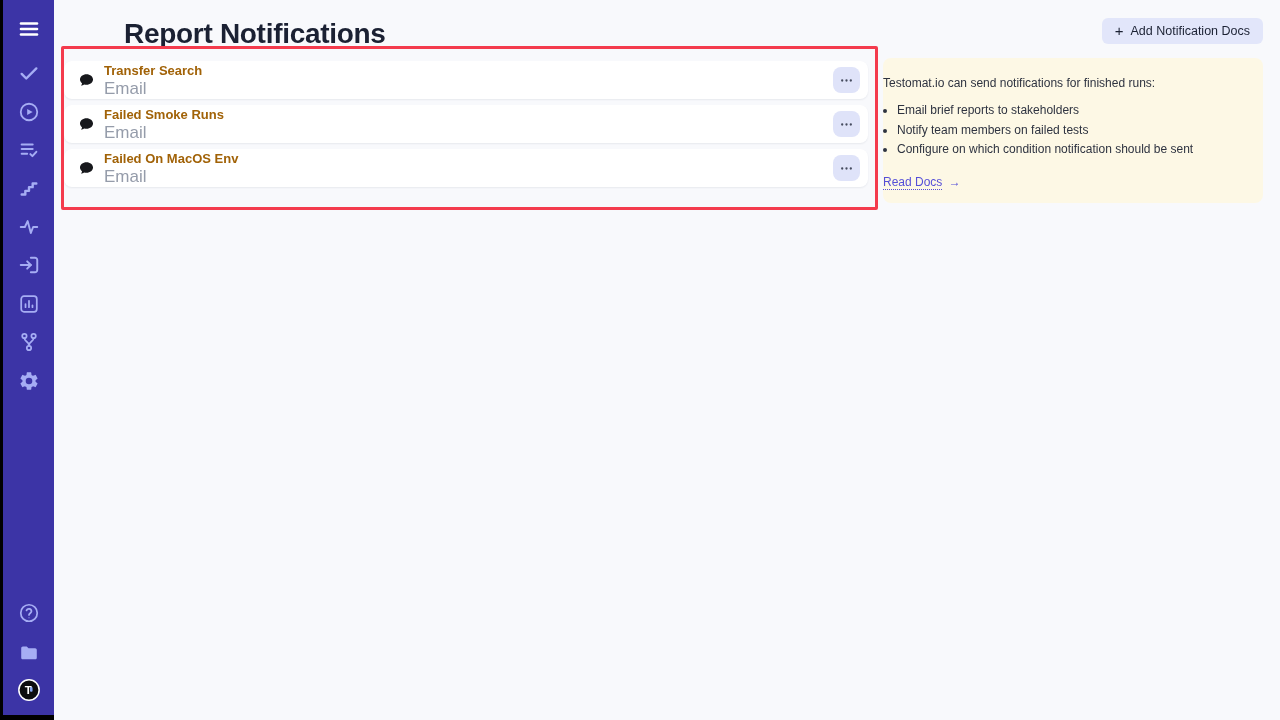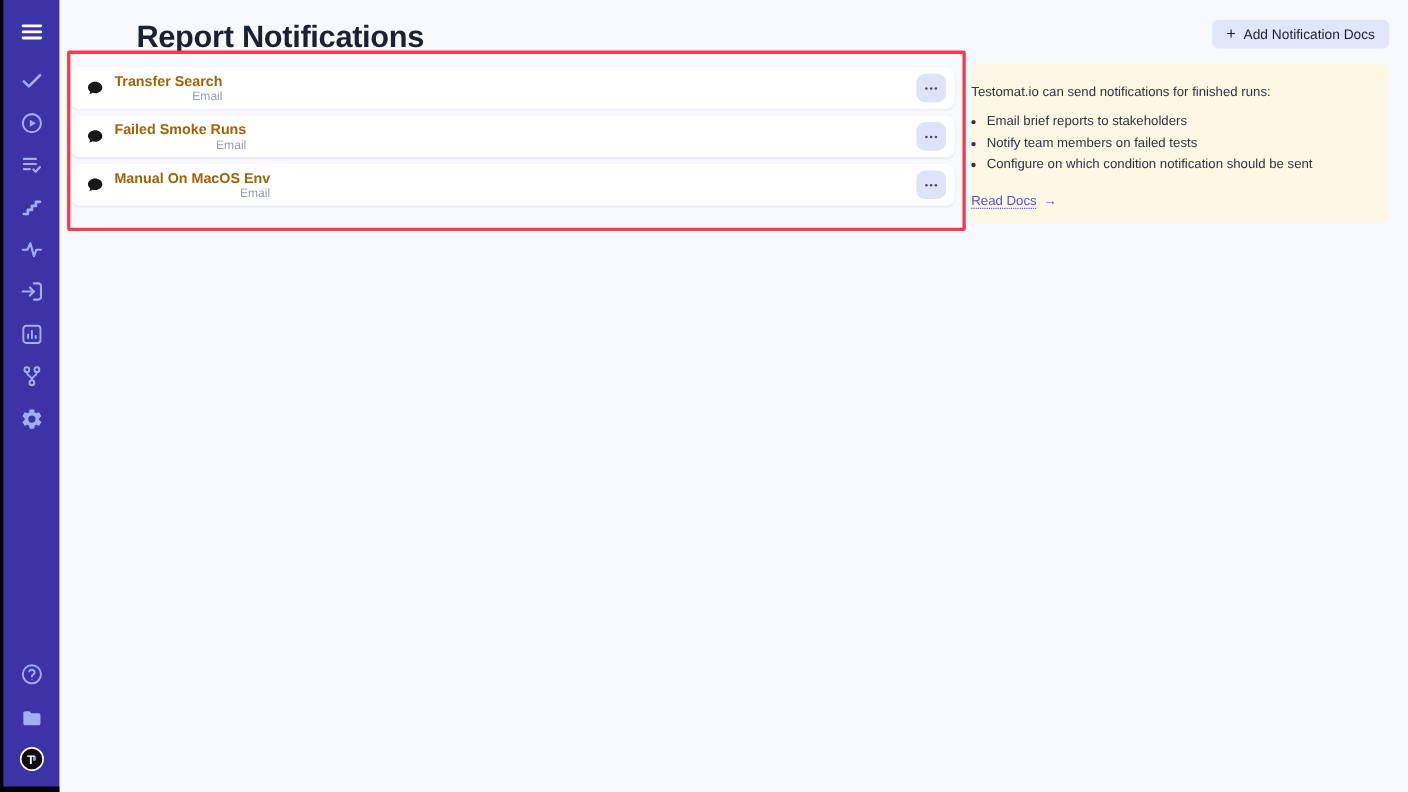--- a/index.html
+++ b/index.html
@@ -51,21 +51,21 @@
   .rule-row {
     position: absolute; left: 64px; width: 804px; height: 38px;
     background: var(--card-bg, #ffffff); border-radius: 8px;
     box-shadow: 0 1px 2px rgba(20, 25, 60, 0.07);
     display: flex; align-items: center; padding-left: 14px; cursor: pointer;
   }
   .rule-row .bubble { width: 17px; height: 17px; flex: 0 0 auto; color: #17181c; }
   .rule-row .bubble svg { width: 17px; height: 17px; display: block; }
   .rule-text { margin-left: 9px; line-height: 1; }
   .rule-title { font-size: 13px; font-weight: 600; color: #a16207; margin-bottom: 3px; }
-  .rule-channel { font-size: 11px; color: var(--text-muted, #959caa); text-align: right; }
+  .rule-channel { font-size: 17px; color: var(--text-muted, #959caa); }
   .menu-btn {
     position: absolute; right: 8px; top: 6px; width: 27px; height: 26px;
     background: #dfe3f9; border: none; border-radius: 8px; cursor: pointer;
     display: flex; align-items: center; justify-content: center;
   }
   .menu-btn svg { width: 13px; height: 13px; display: block; fill: #454b5e; }
 
   
   .info-panel {
     position: absolute; left: 883px; top: 58px; width: 380px; height: 145px;
@@ -224,21 +224,21 @@
       </button>
     </div>
 
     <div class="rule-row" style="top:149px">
       <span class="bubble">
         <svg viewBox="0 0 24 24" fill="currentColor">
           <path d="M12 3.3c5.1 0 9.2 3.3 9.2 7.4s-4.1 7.4-9.2 7.4c-1.2 0-2.4-.2-3.5-.6-1 .9-2.5 1.5-4.3 1.5.9-.8 1.4-1.9 1.5-3C4 14.7 2.8 12.9 2.8 10.7c0-4.1 4.1-7.4 9.2-7.4z"></path>
         </svg>
       </span>
       <span class="rule-text">
-        <div class="rule-title">Manual On MacOS Env</div>
+        <div class="rule-title">Failed On MacOS Env</div>
         <div class="rule-channel">Email</div>
       </span>
       <button class="menu-btn">
         <svg viewBox="0 0 13 13">
             <circle cx="2.2" cy="6.5" r="1.15"></circle>
             <circle cx="6.5" cy="6.5" r="1.15"></circle>
             <circle cx="10.8" cy="6.5" r="1.15"></circle>
           </svg>
       </button>
     </div>

